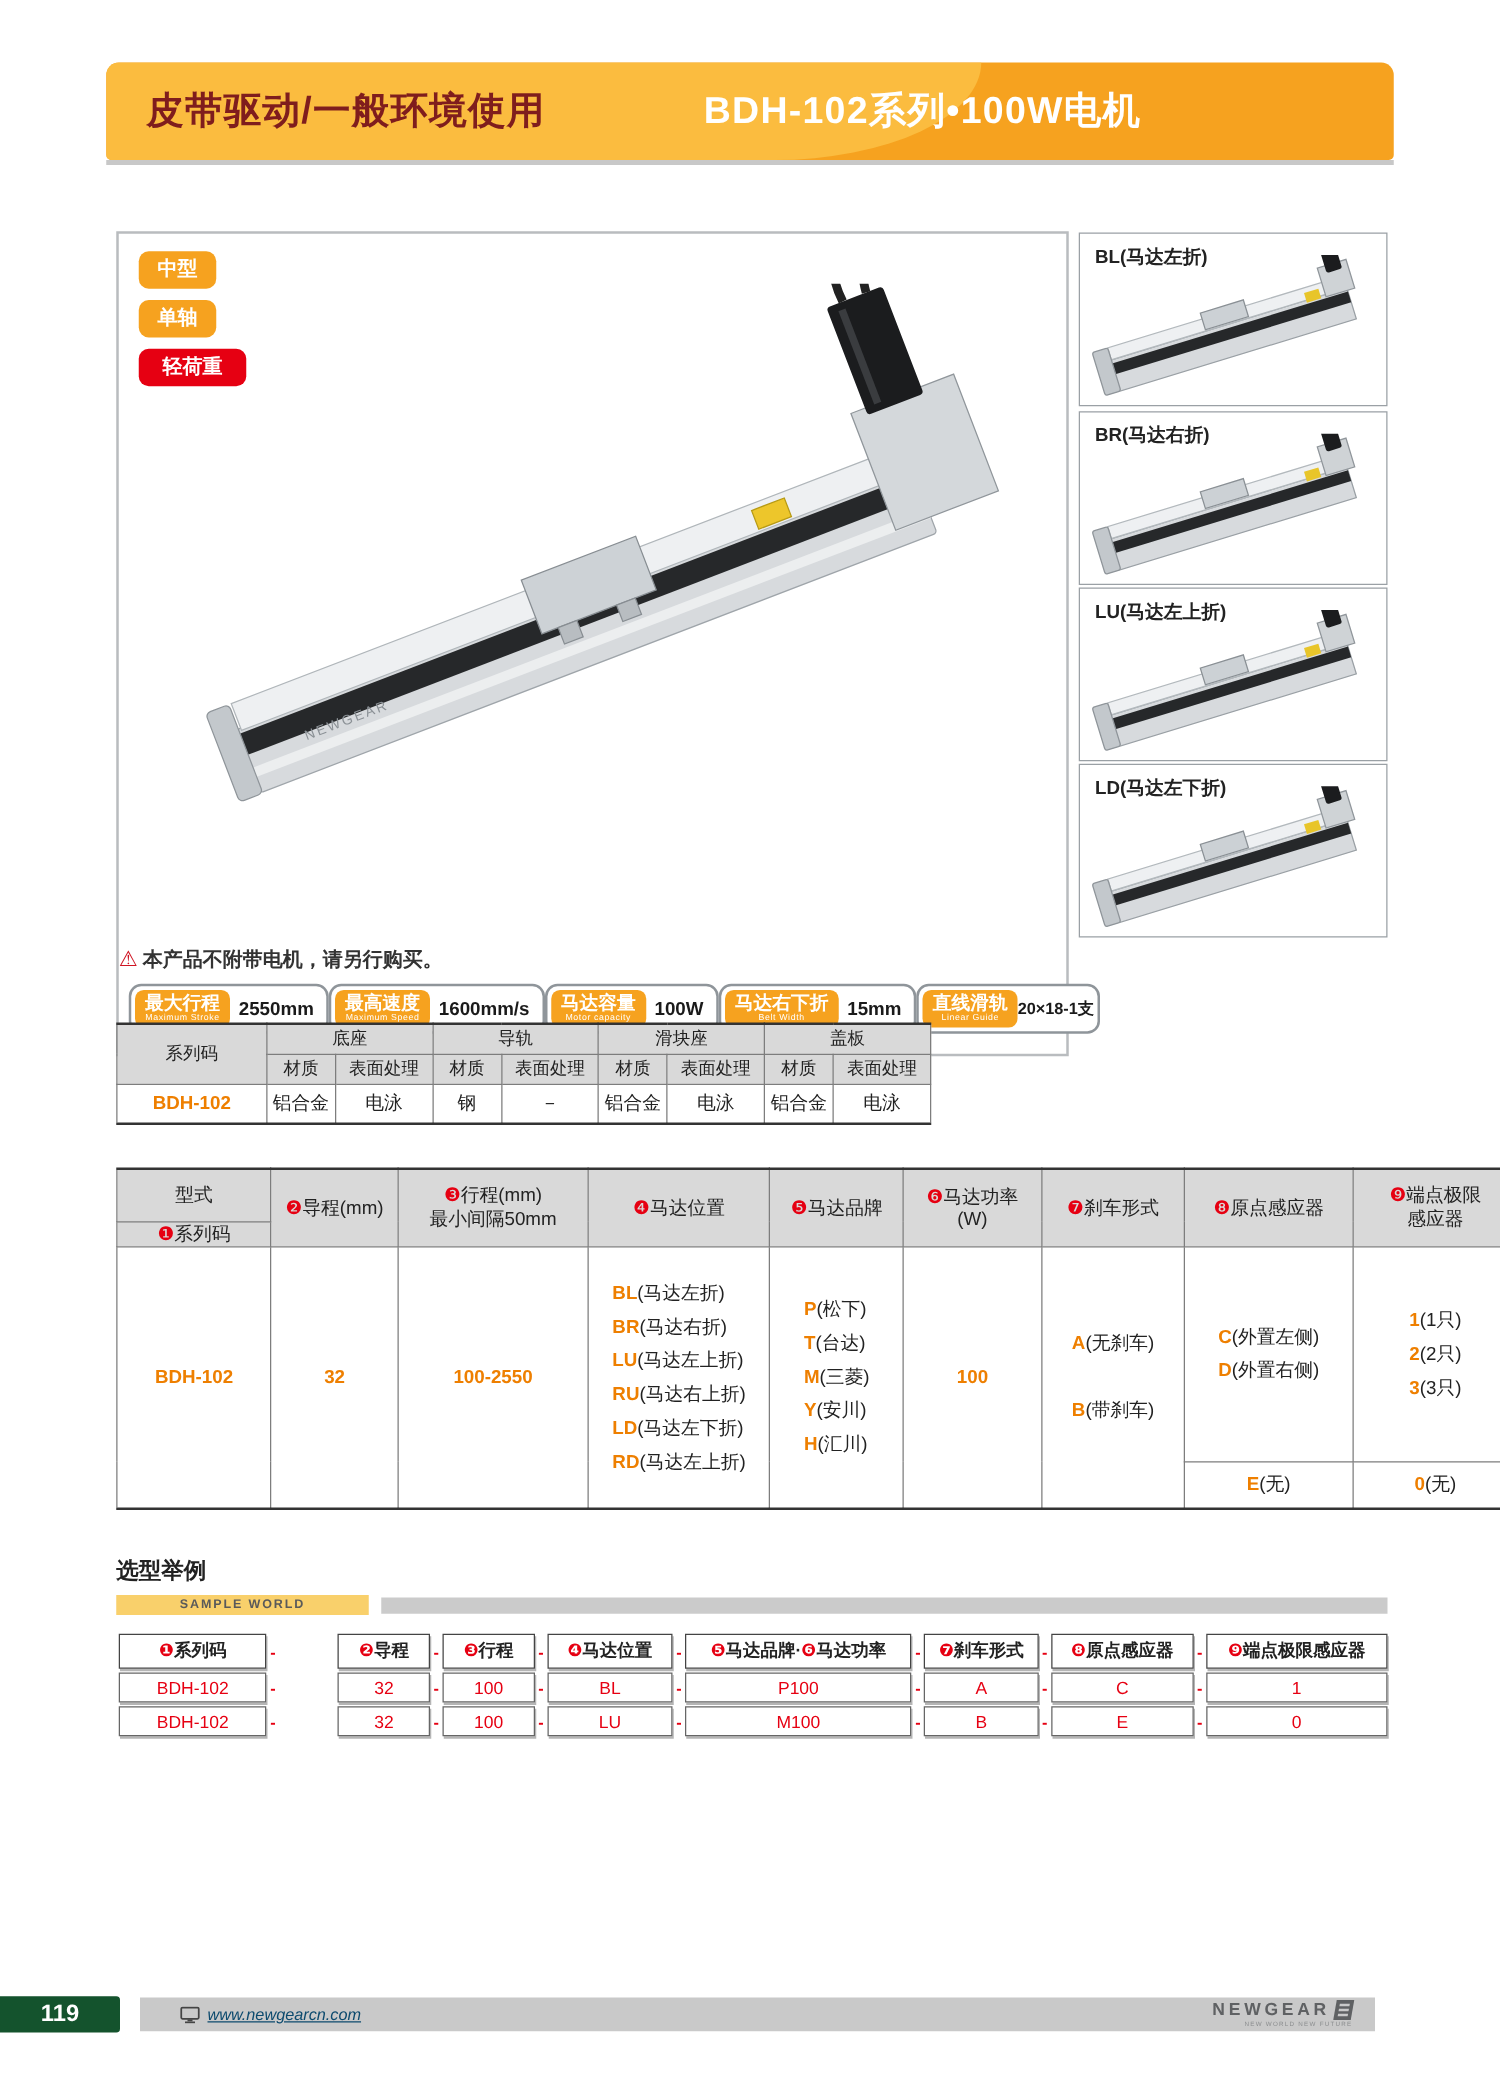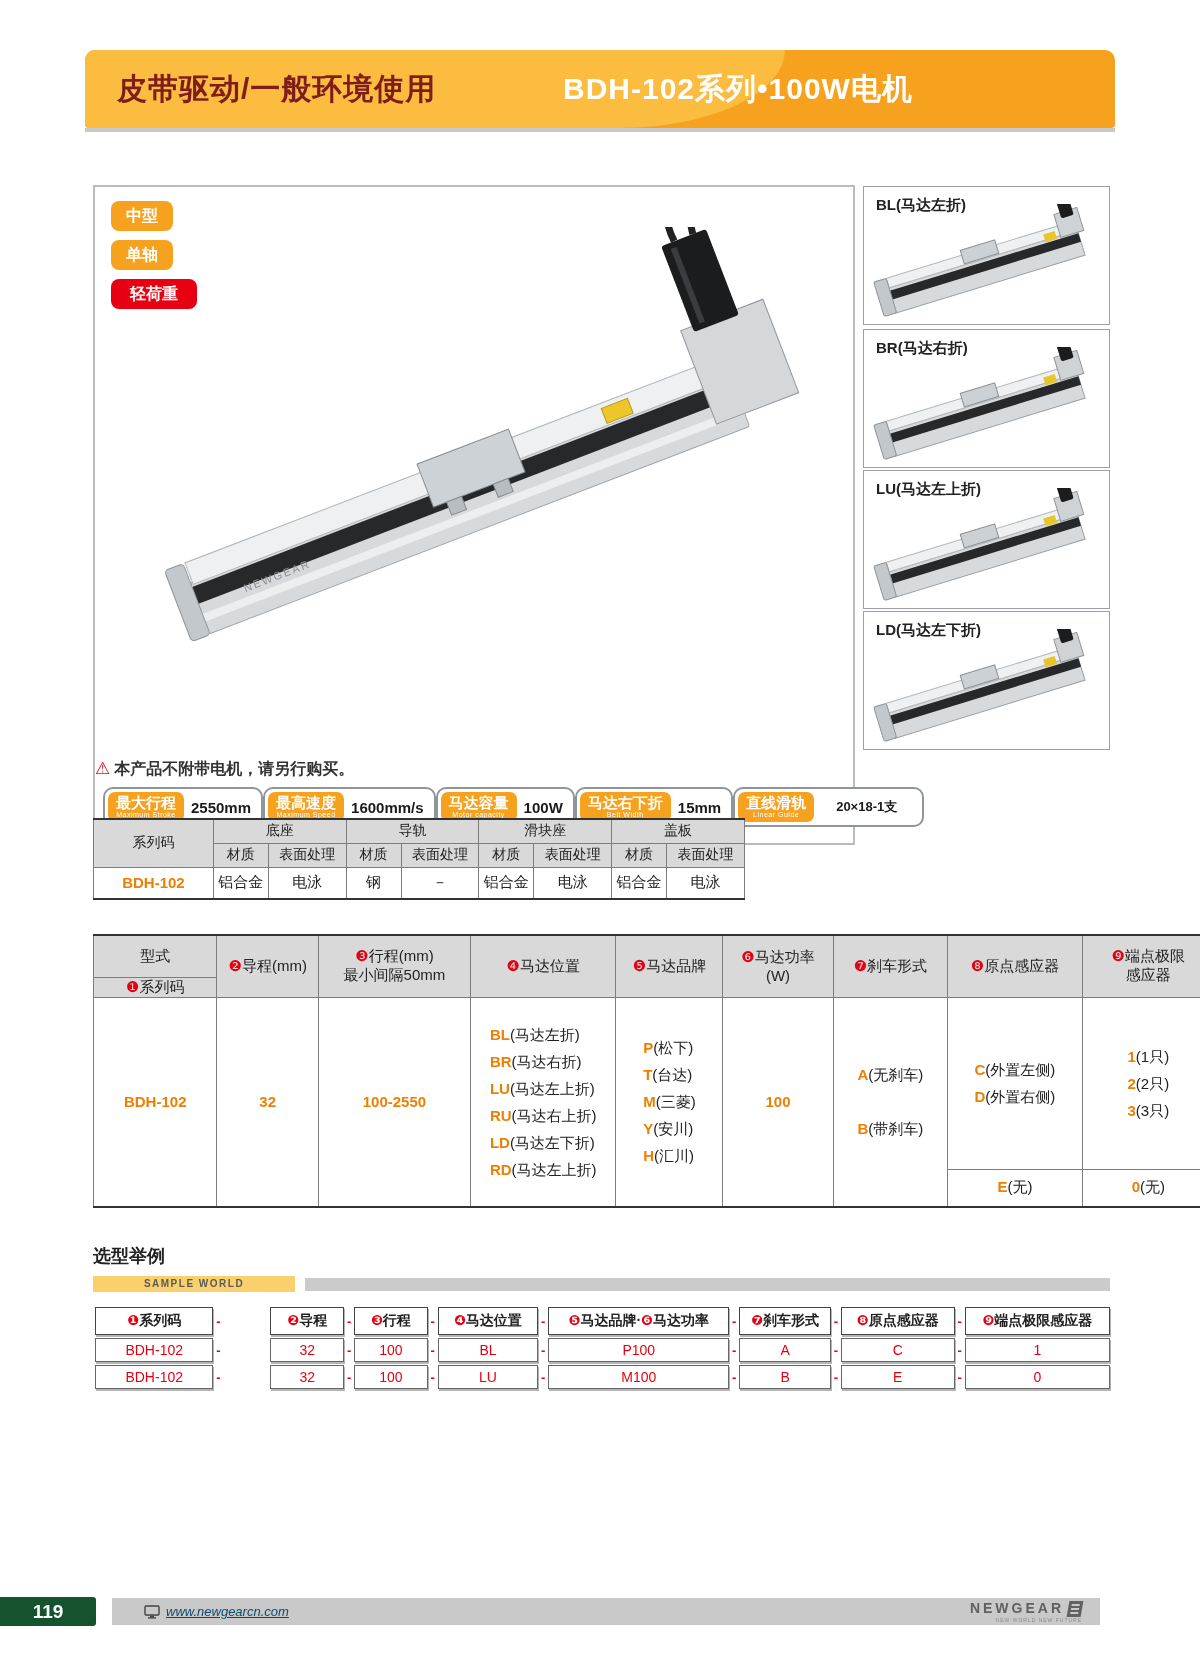--- a/index.html
+++ b/index.html
@@ -28,21 +28,21 @@
   .main-image { position:absolute; left:18px; top:40px; }
 
   .spec-row { position:absolute; left:8px; right:8px; bottom:16px; display:flex;
     justify-content:space-between; align-items:flex-end; }
   .spec-badge { display:flex; align-items:center; border:2px solid #8f959a; border-radius:10px;
     background:#fff; padding:3px; }
   .spec-chip { background:#F6A21F; border-radius:7px; color:#fff; text-align:center; padding:2px 8px 3px; }
   .spec-chip .zh { display:block; font-size:15px; font-weight:bold; line-height:17px; white-space:nowrap; }
   .spec-chip .en { display:block; font-size:7px; line-height:8px; white-space:nowrap; letter-spacing:.5px; }
   .spec-value { font-weight:bold; font-size:15px; color:#1a1a1a; padding:0 7px; white-space:nowrap; }
-  .spec-badge.small .spec-value { font-size:13px; padding:0 22px; }
+  .spec-badge.small .spec-value { font-size:13px; padding:0 0; }
 
   
   .variant-box { position:absolute; left:863px; width:247px; height:139px;
     border:1px solid #9aa0a5; background:#fff; }
   .variant-label { position:absolute; left:12px; top:9px; font-size:15px; font-weight:bold; color:#222; }
   .variant-thumb { position:absolute; right:4px; bottom:2px; }
 
   
   .warning { position:absolute; left:95px; top:758px; font-size:16px; color:#333; font-weight:bold; }
   .warning .warning-icon { color:#cf1322; font-weight:normal; margin-right:4px; font-size:17px; }

